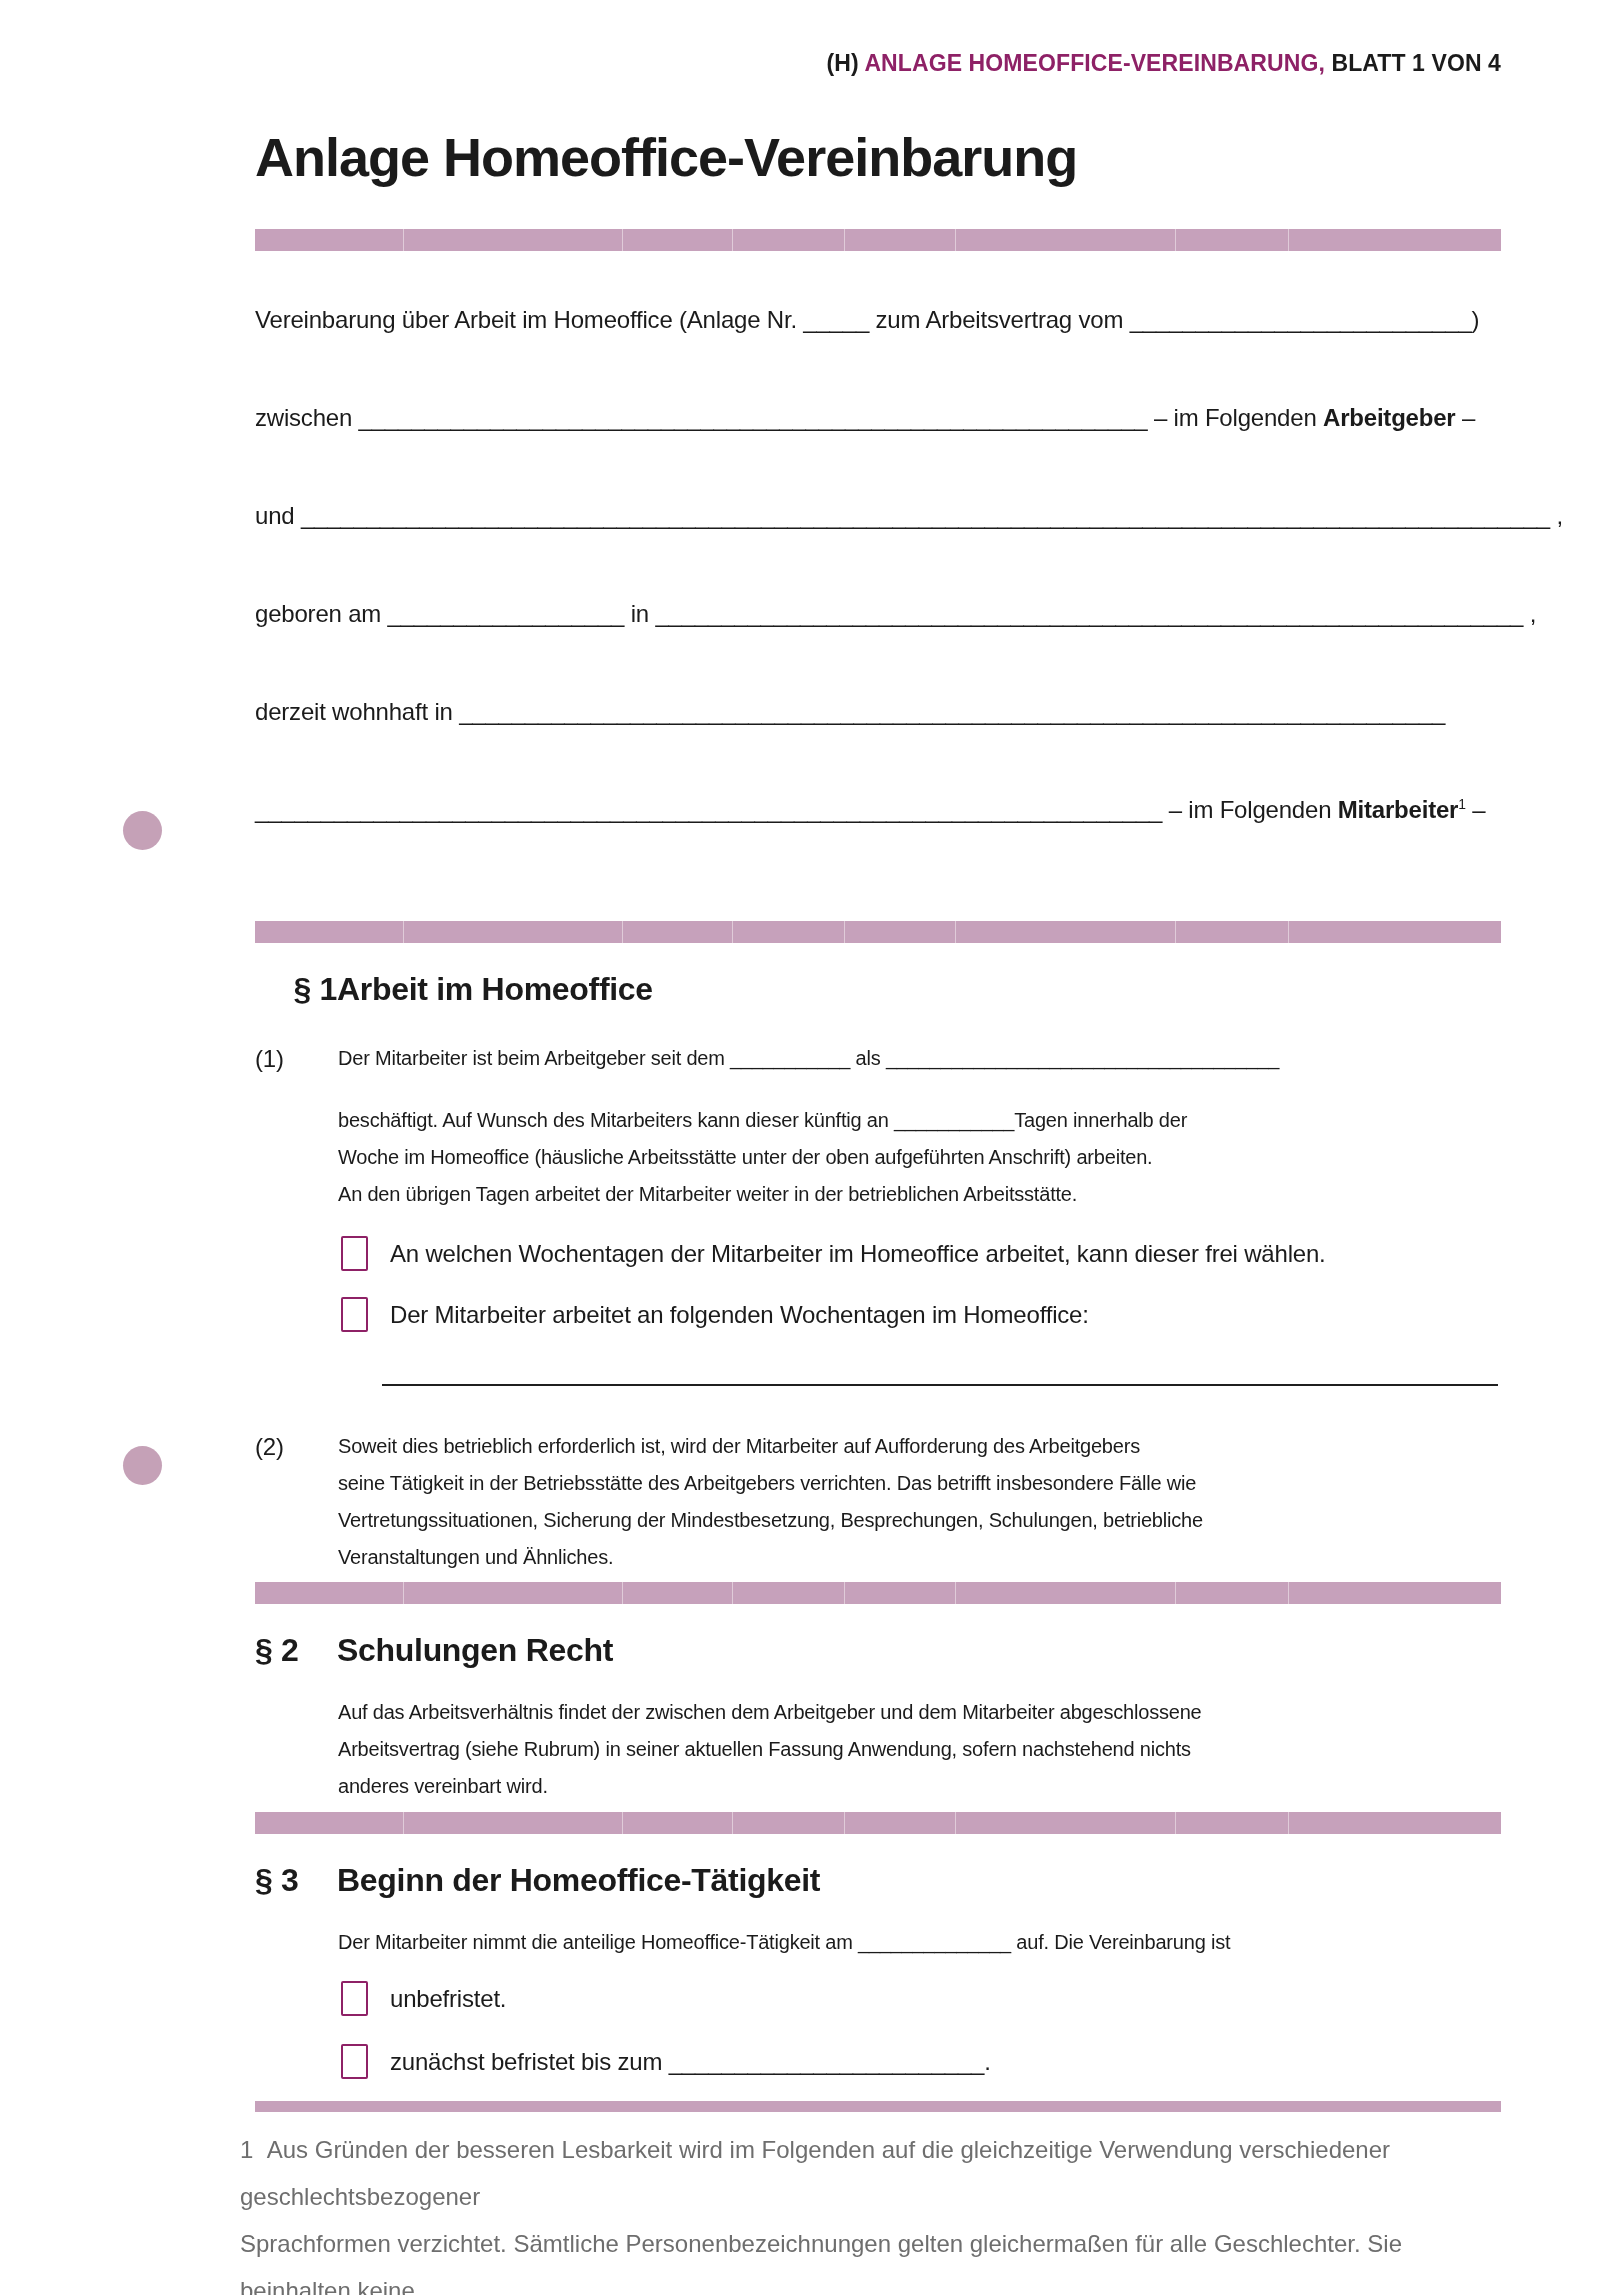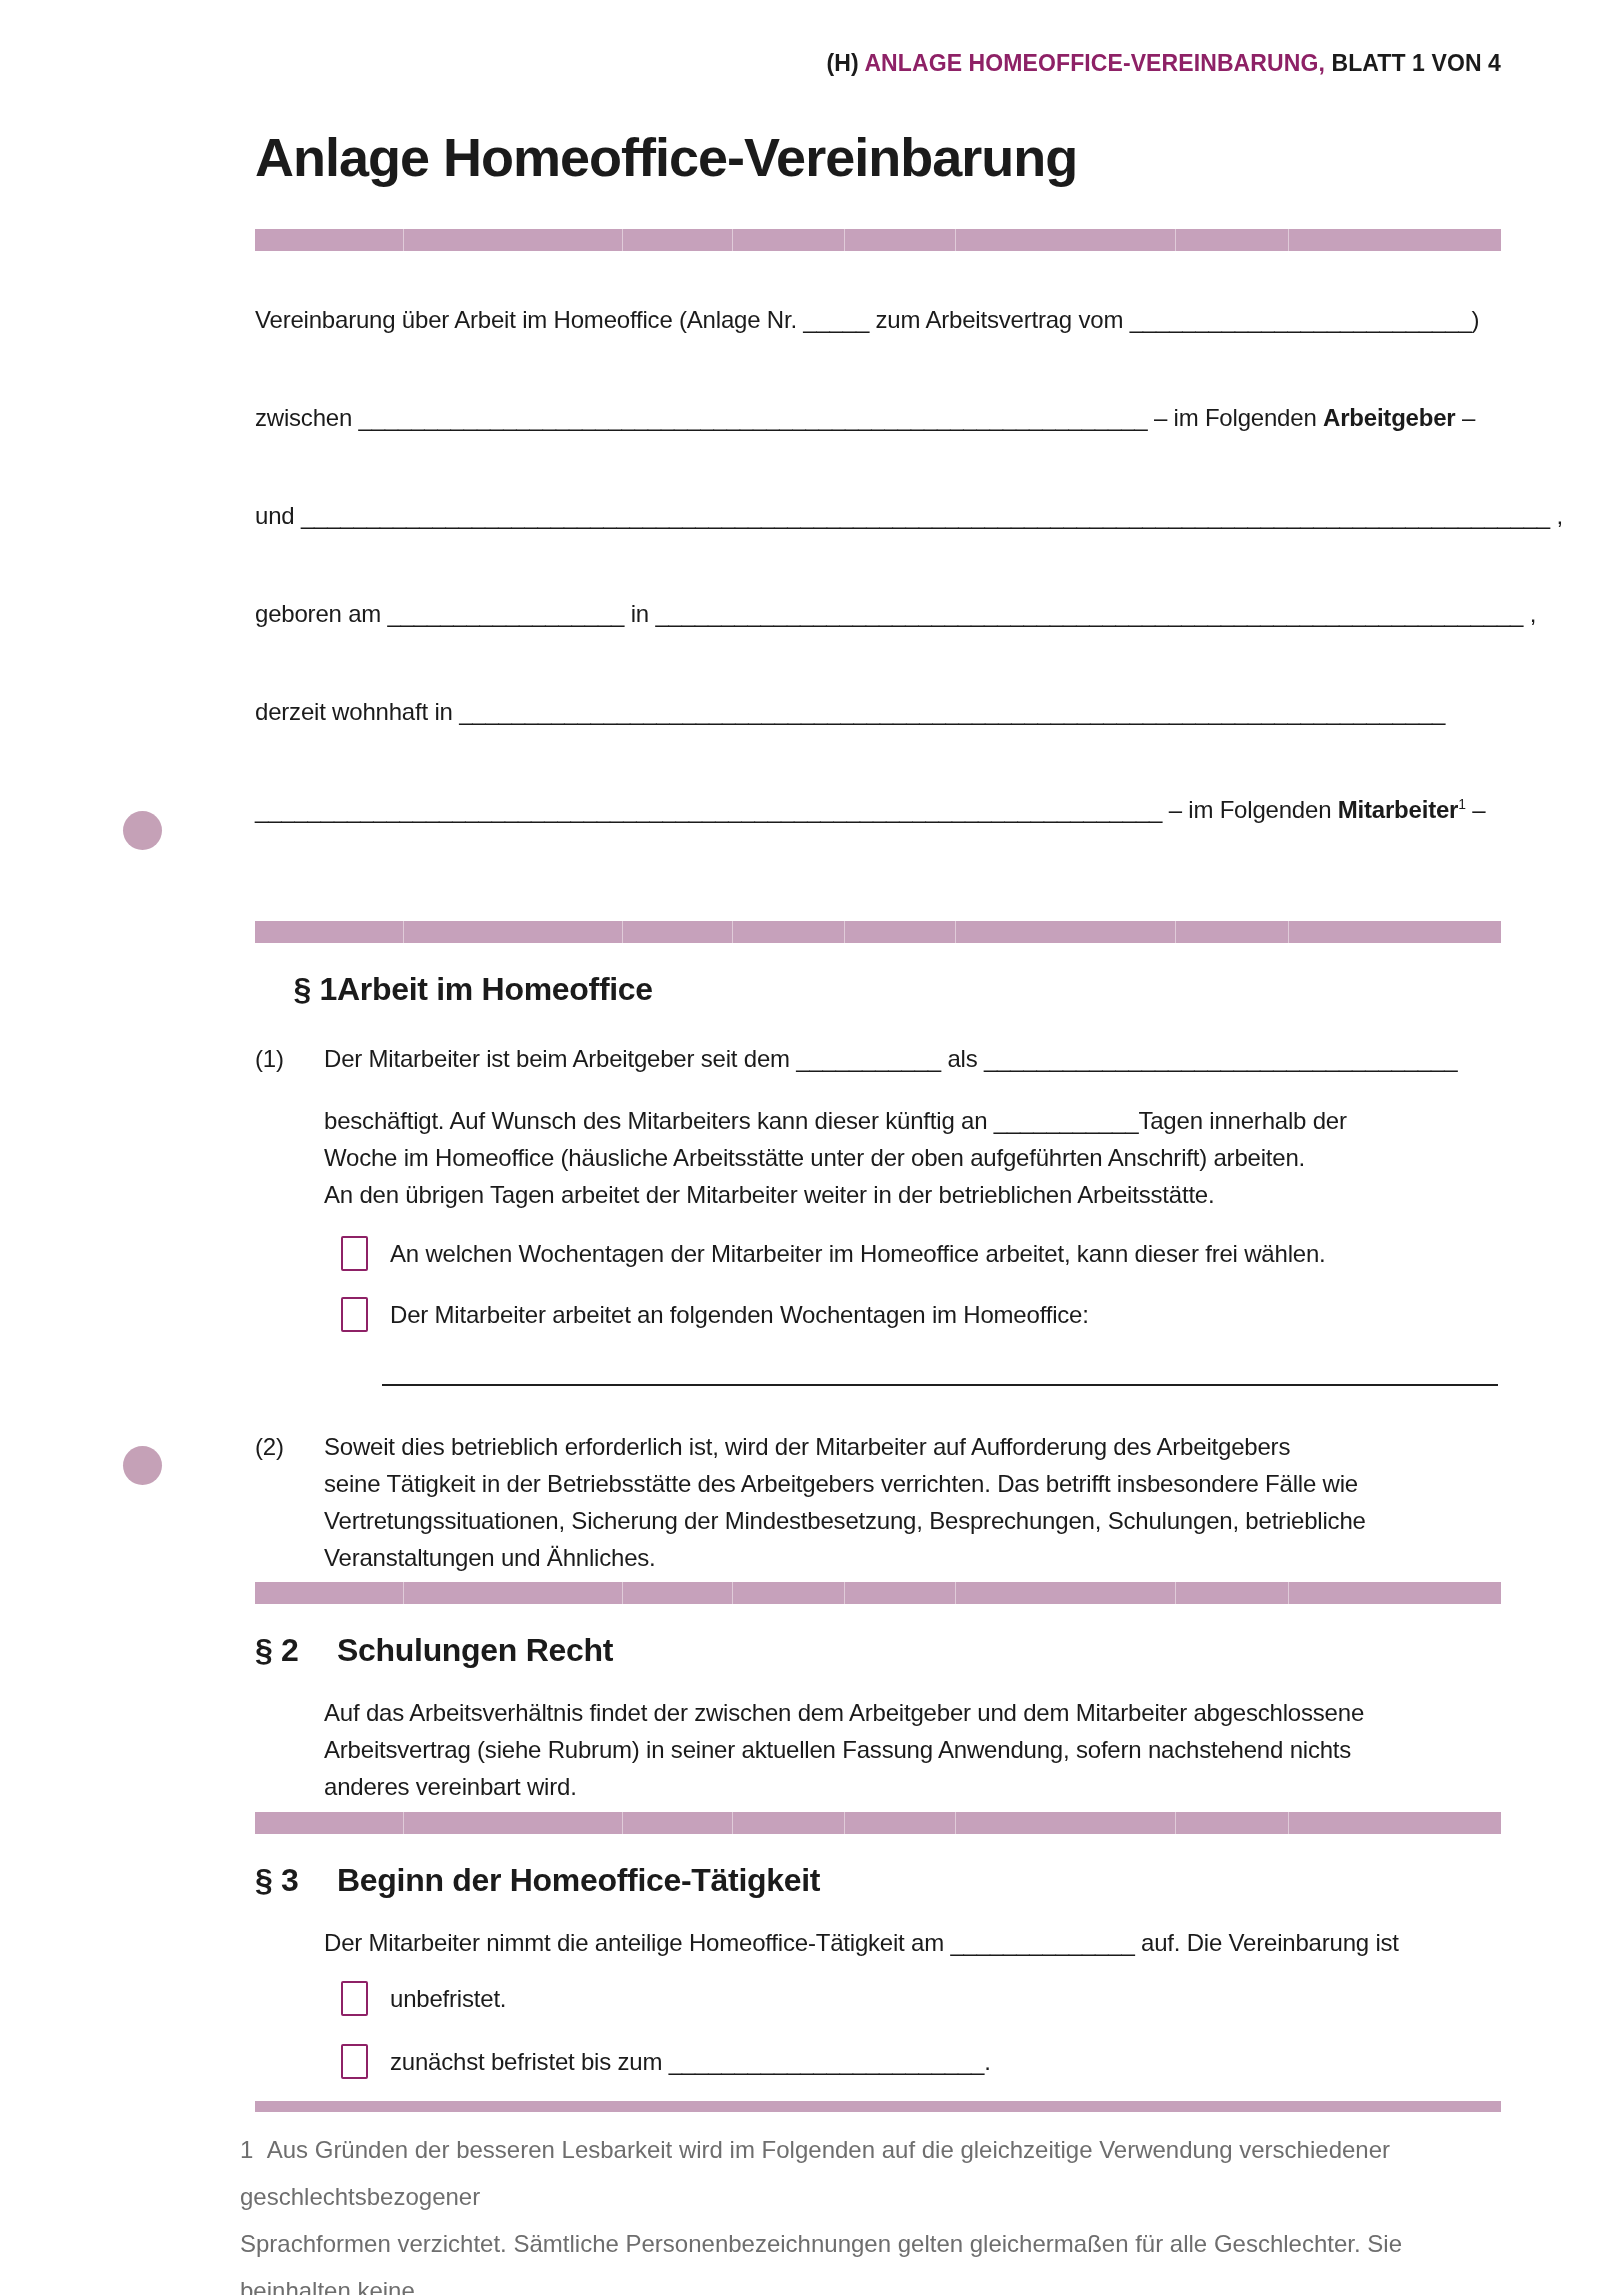--- a/index.html
+++ b/index.html
@@ -39,21 +39,21 @@
   sup{font-size:58%;line-height:0;}
   
   .circle{left:123px;width:39px;height:39px;border-radius:50%;background:var(--circle);}
   #circle1{top:811px;} #circle2{top:1446px;}
   
   .shead{left:255px;font-size:32px;font-weight:700;letter-spacing:-0.3px;white-space:nowrap;}
   .shead .num{display:inline-block;width:82px;}
   #s1head{top:971px;text-align:right;} #s2head{top:1632px;} #s3head{top:1862px;}
   
   .pnum{left:255px;font-size:24px;line-height:37px;letter-spacing:-0.2px;}
-  .ptext{left:324px;width:1166px;font-size:24px;line-height:37px;letter-spacing:-0.2px;white-space:pre-line;}
+  .ptext{left:338px;width:1166px;font-size:20px;line-height:37px;letter-spacing:-0.2px;white-space:pre-line;}
   .oneline{white-space:nowrap;}
   #i1num{top:1040px;} #i1line{top:1040px;}
   #i1para{top:1102px;}
   #i2num{top:1428px;} #i2para{top:1428px;}
   #s2para{top:1694px;}
   #s3line{top:1924px;}
   
   .cbrow{left:341px;display:flex;align-items:center;gap:22px;height:41px;}
   .cbox{width:27px;height:35px;border:2.7px solid var(--accent);border-radius:2px;background:#fff;flex:0 0 auto;box-sizing:border-box;}
   .cblabel{font-size:24px;letter-spacing:-0.2px;white-space:nowrap;}

